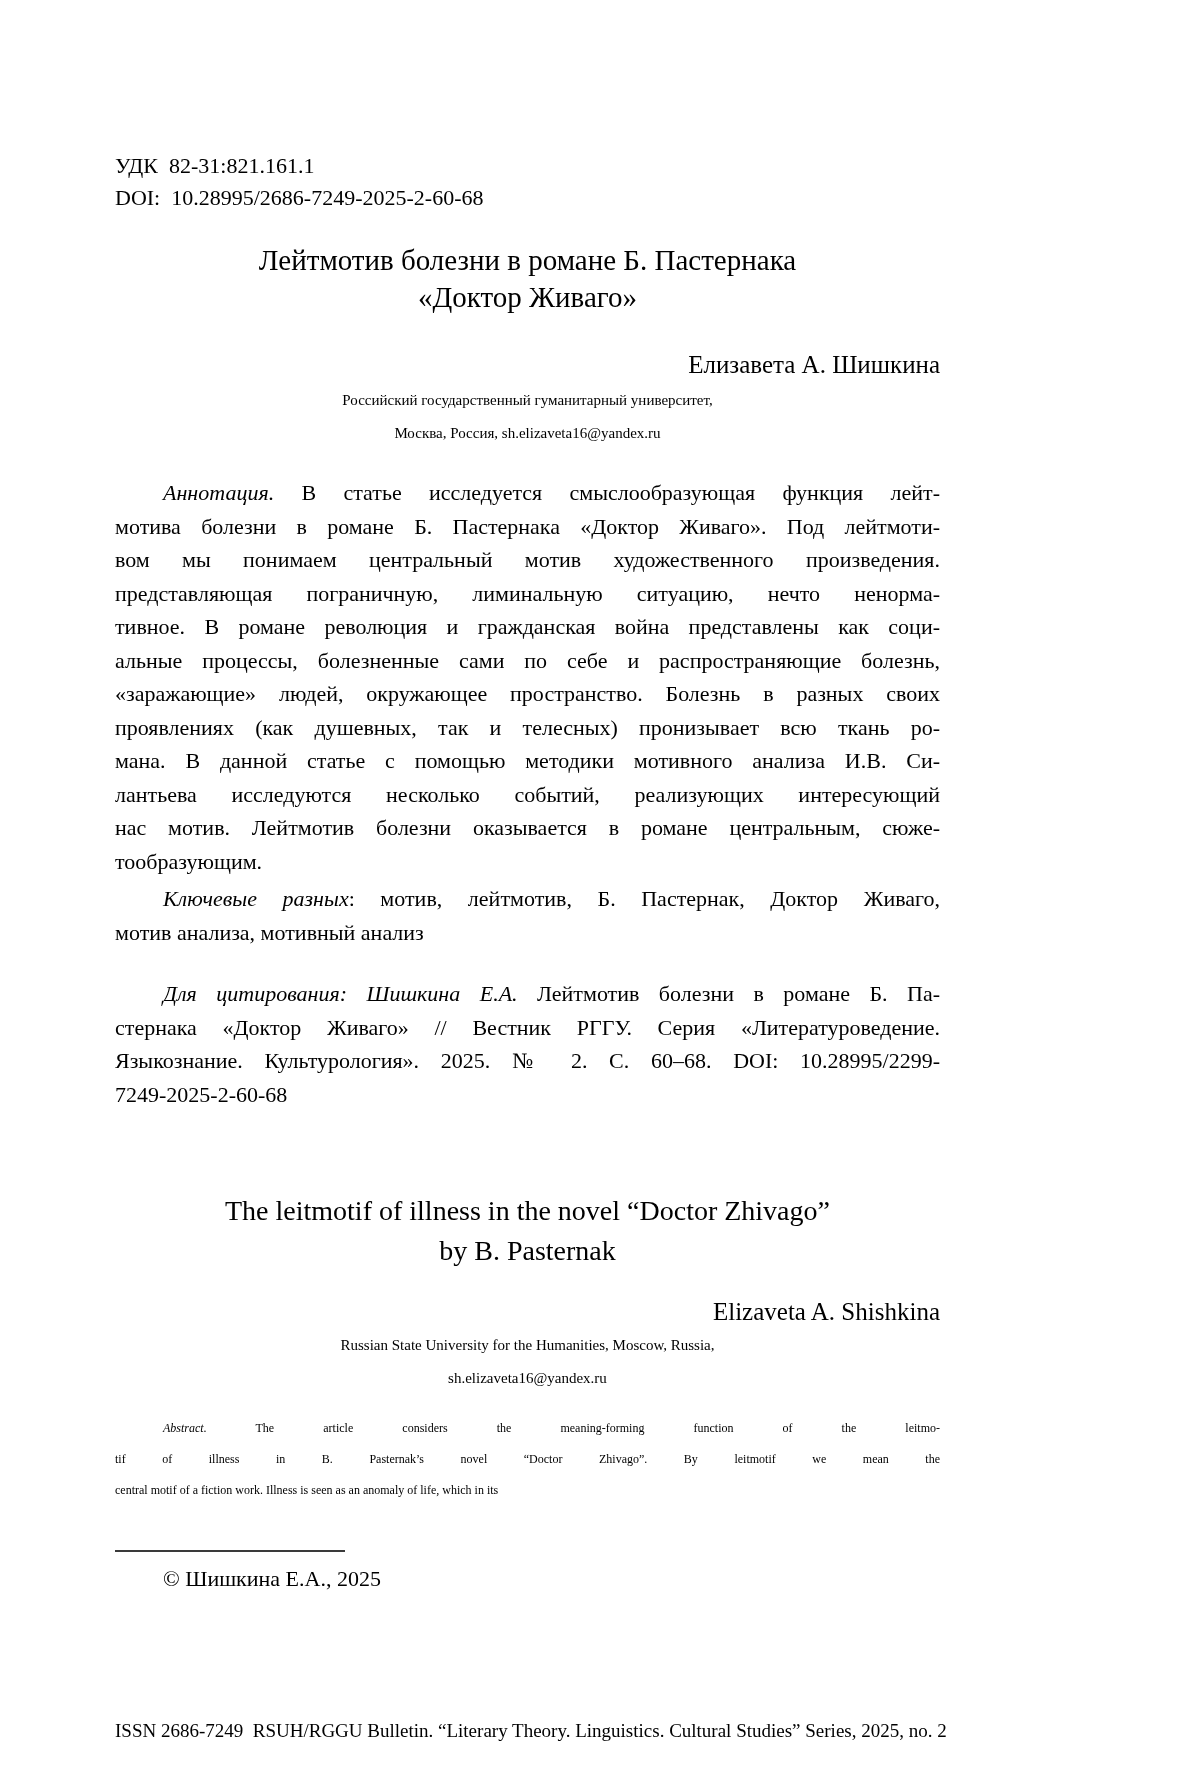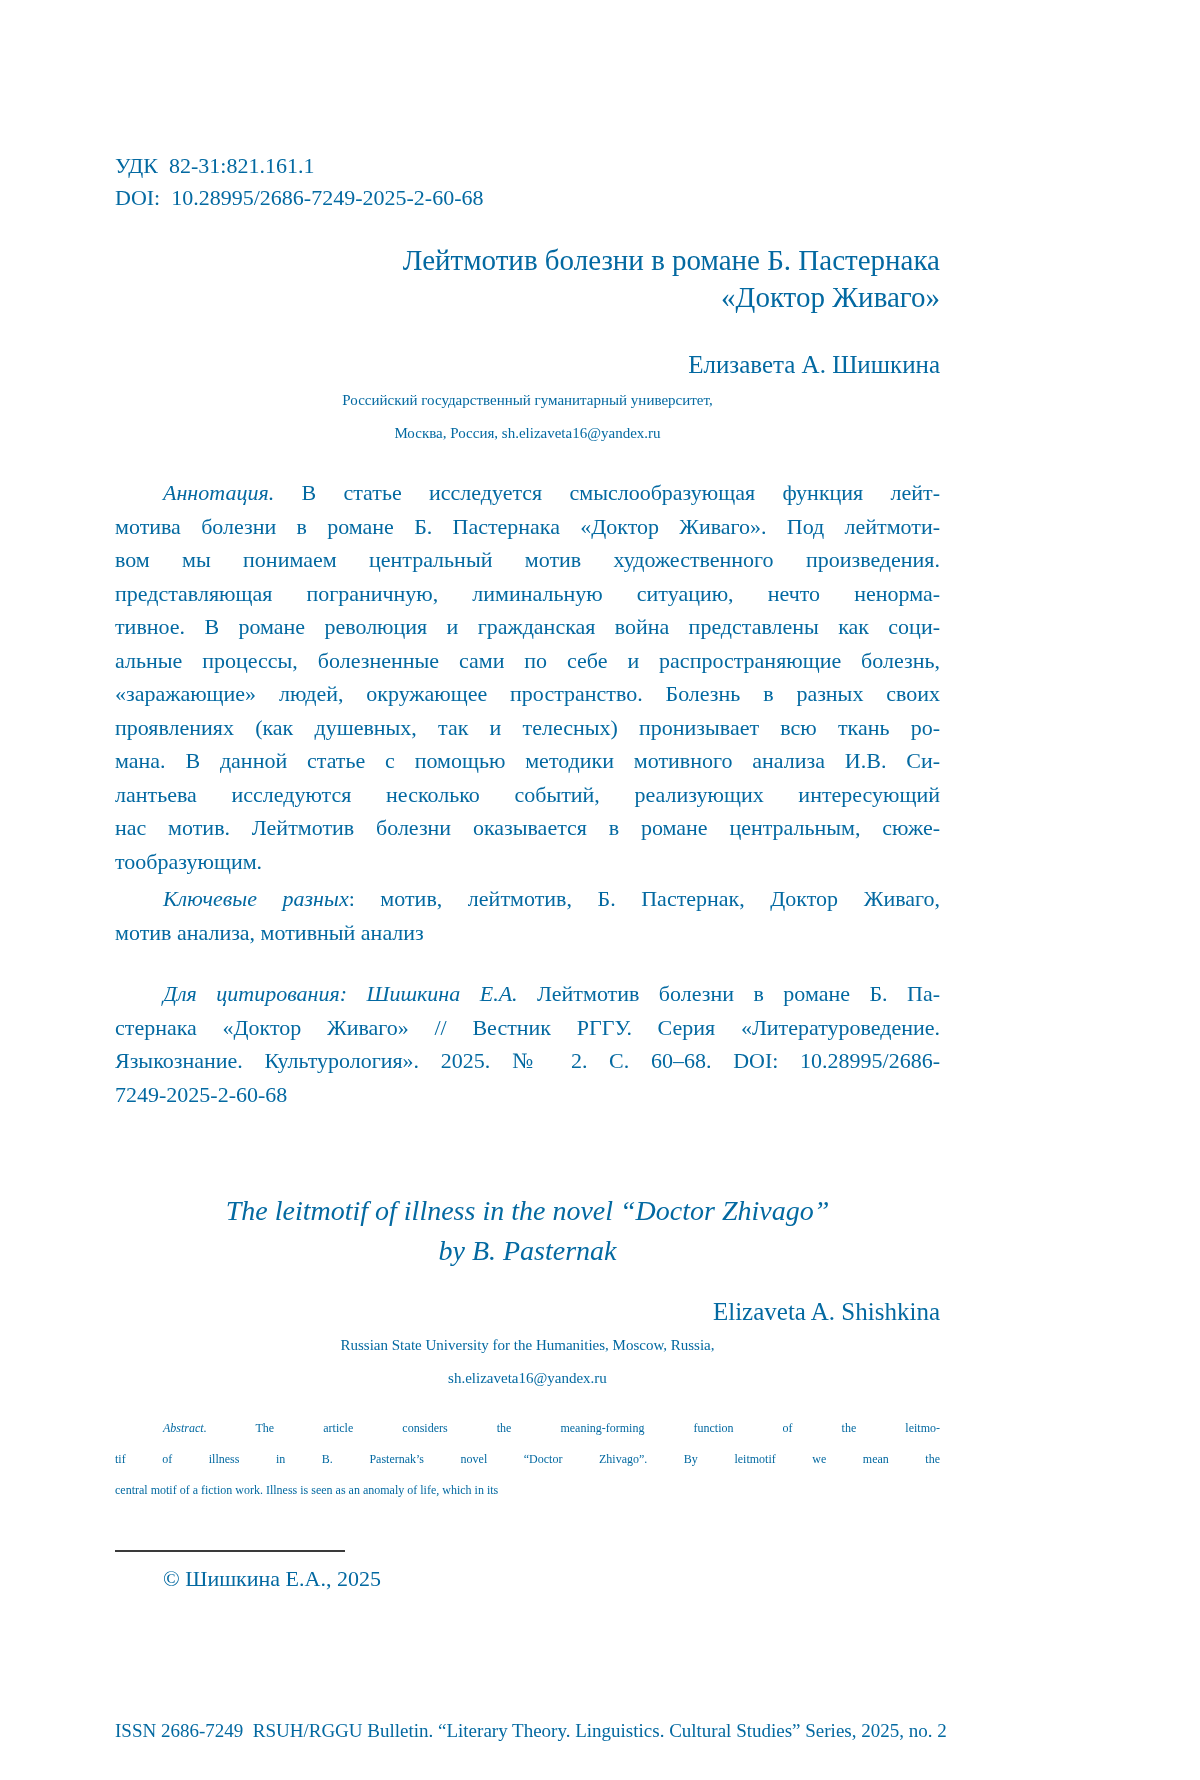--- a/index.html
+++ b/index.html
@@ -6,21 +6,21 @@
     margin: 0;
     padding: 0;
     background: #ffffff;
   }
   .page {
     position: relative;
     width: 1200px;
     height: 1780px;
     margin: 0 auto;
     background: #ffffff;
-    color: #0369a1;
+    color: #000000;
     font-family: "Liberation Serif", "DejaVu Serif", serif;
     box-sizing: border-box;
     padding: 150px 0 0 115px;
     overflow: hidden;
     border-radius: 12px;
   }
   .main-col {
     width: 825px;
     display: flex;           
     flex-direction: column;
@@ -33,21 +33,21 @@
     text-align: left;
   }
   
   .ru-title {
     margin: 28px 0 0 0;
     font-size: 29px;
     font-weight: normal;
     line-height: 37px;
     text-align: center;
   }
-  .ru-title .tl { display: block; text-align: right; }
+  .ru-title .tl { display: block; }
   
   .author-line {
     margin-top: 34px;
     font-size: 25px;
     line-height: 30px;
     text-align: right;
   }
   .affil-block {
     margin-top: 4px;
     font-size: 15px;
@@ -72,21 +72,21 @@
   .para .tline:first-child { text-indent: 48px; }
   em { }
   
   .en-title {
     margin: 80px 0 0 0;
     font-size: 28px;
     font-weight: normal;
     line-height: 40px;
     text-align: center;
   }
-  .en-title .tl { display: block; font-style: italic; }
+  .en-title .tl { display: block; }
   .en-author { margin-top: 26px; }
   .en-affil  { margin-top: 2px; }
   .abstract {
     margin-top: 18px;
     font-size: 12px;
     line-height: 31px;
   }
   
   .footnote { margin-top: 44px; }
   .footnote-rule {
@@ -152,21 +152,21 @@
       </div>
 
     <div class="para body-ru keywords">
         <div class="tline"><em>Ключевые разных</em><span>: мотив, лейтмотив, Б. Пастернак, Доктор Живаго,</span></div>
         <div class="tline tline-last"><span>мотив анализа, мотивный анализ</span></div>
       </div>
 
     <div class="para body-ru citation">
         <div class="tline"><em>Для цитирования: Шишкина Е.А.</em><span> Лейтмотив болезни в романе Б. Па-</span></div>
         <div class="tline"><span>стернака «Доктор Живаго» // Вестник РГГУ. Серия «Литературоведение.</span></div>
-        <div class="tline"><span>Языкознание. Культурология». 2025. № 2. С. 60–68. DOI: 10.28995/2686-</span></div>
+        <div class="tline"><span>Языкознание. Культурология». 2025. № 2. С. 60–68. DOI: 10.28995/2299-</span></div>
         <div class="tline tline-last"><span>7249-2025-2-60-68</span></div>
       </div>
 
     <h2 class="en-title">
       <span class="tl">The leitmotif of illness in the novel “Doctor Zhivago”</span>
       <span class="tl">by B. Pasternak</span>
     </h2>
 
     <div class="author-line en-author">Elizaveta A. Shishkina</div>
 

